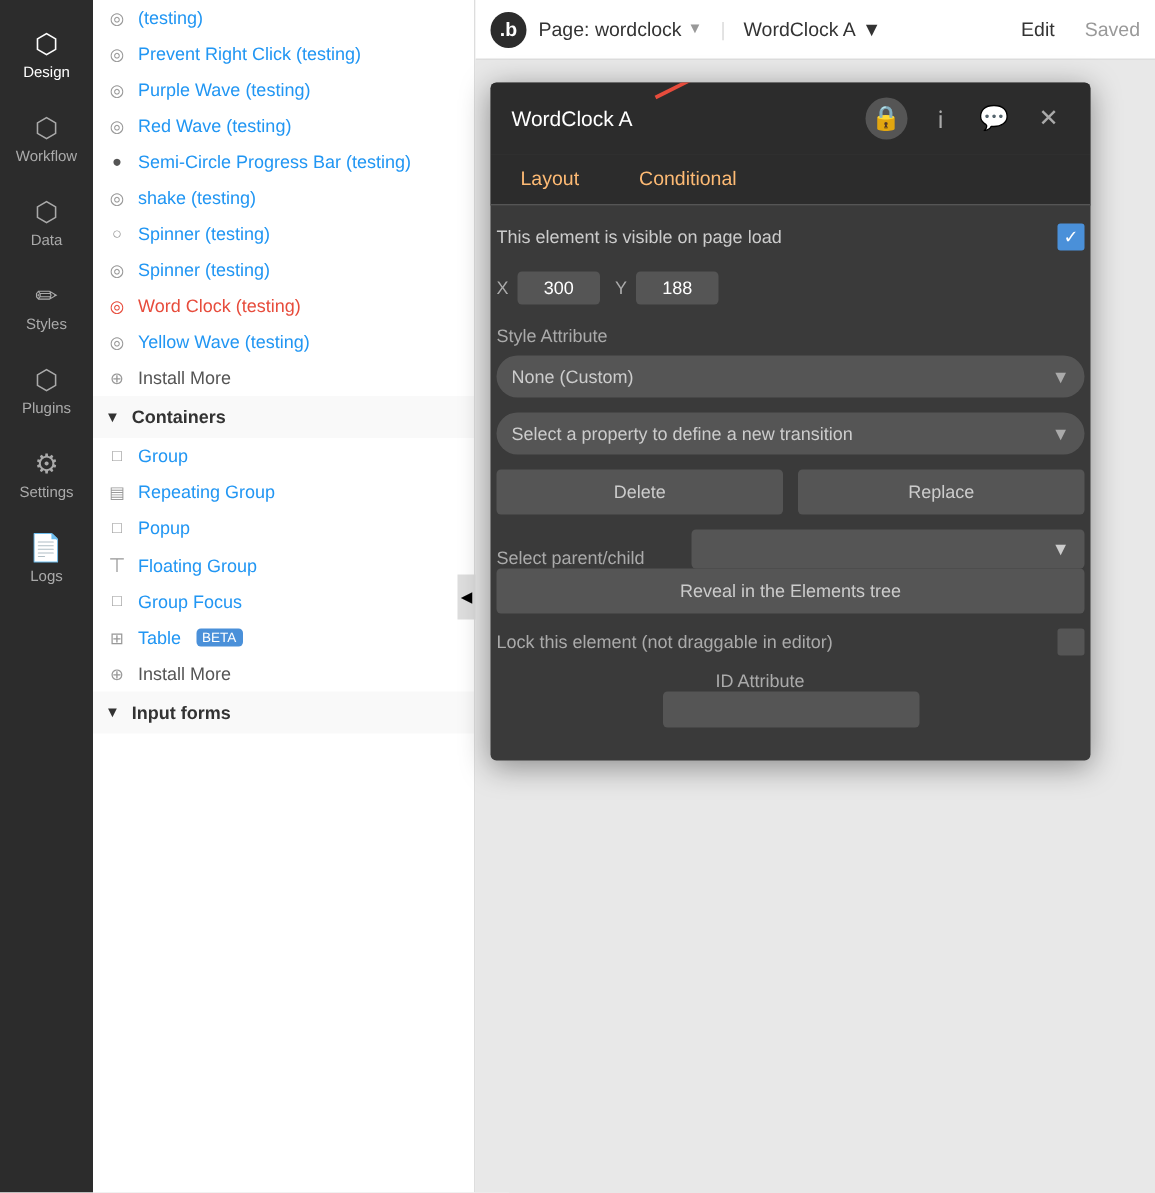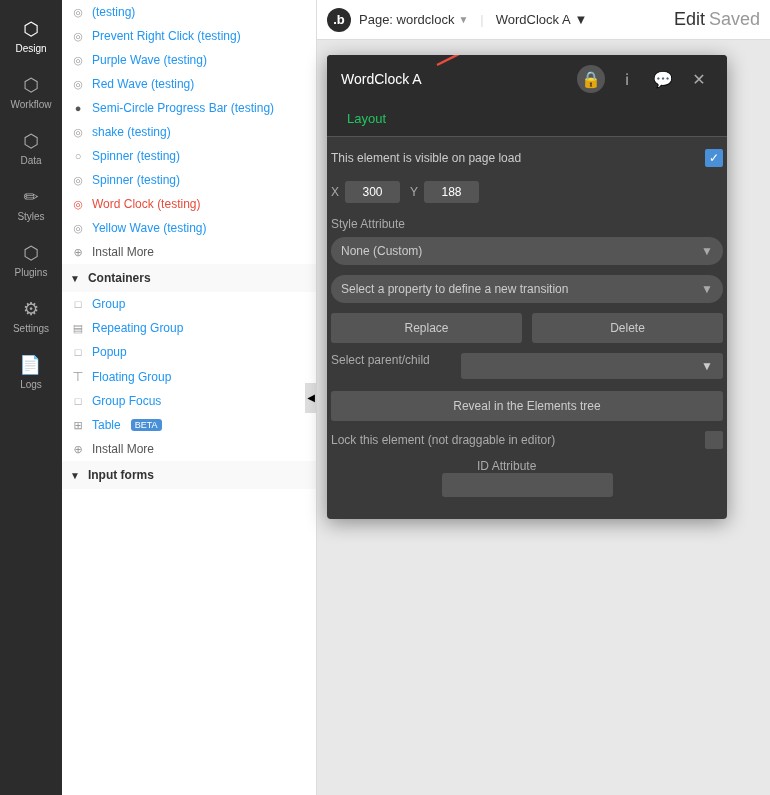--- a/index.html
+++ b/index.html
@@ -154,22 +154,22 @@
       display: flex;
       align-items: center;
       gap: 4px;
       font-size: 13px;
       color: #333;
       cursor: pointer;
     }
     .top-bar .edit-saved {
       margin-left: auto;
       display: flex;
-      gap: 4px;
-      font-size: 18px;
+      gap: 20px;
+      font-size: 13px;
     }
     .top-bar .edit-saved .edit { color: #333; font-weight: 500; }
     .top-bar .edit-saved .saved { color: #999; }
 
     
     .properties-panel {
       position: absolute;
       top: 55px;
       left: 10px;
       width: 400px;
@@ -212,21 +212,21 @@
       background: #555;
       border-radius: 50%;
     }
     .panel-tabs {
       display: flex;
       background: #2c2c2c;
       border-bottom: 1px solid #555;
     }
     .panel-tab {
       padding: 8px 20px;
-      color: #22c55e;
+      color: #fdba74;
       cursor: pointer;
       font-size: 13px;
       border-bottom: 2px solid transparent;
     }
     .panel-tab.active {
       color: #fff;
       border-bottom: 2px solid #fff;
     }
     .panel-body {
       padding: 12px 4px;
@@ -308,22 +308,22 @@
       border: none;
       color: #ccc;
       padding: 8px;
       border-radius: 3px;
       cursor: pointer;
       font-size: 12px;
       text-align: center;
     }
     .parent-child-row {
       display: flex;
-      align-items: flex-start;
-      margin-bottom: 12px;
+      align-items: flex-end;
+      margin-bottom: 0;
     }
     .parent-child-label {
       color: #aaa;
       font-size: 12px;
       width: 130px;
     }
     .parent-child-select {
       flex: 1;
       background: #555;
       border: none;
@@ -552,20 +552,23 @@
         <div class="panel-header-icon lock-icon-bg">🔒</div>
         <div class="panel-header-icon">ℹ</div>
         <div class="panel-header-icon">💬</div>
         <div class="panel-header-icon">✕</div>
       </div>
     </div>
 
     <div class="panel-tabs">
       <div class="panel-tab">
         <span>Layout</span>
+      </div>
+      <div class="panel-tab">
+        <span>Conditional</span>
       </div>
     </div>
 
     <div class="panel-body">
       
       <div class="visible-row">
         <span class="visible-label">This element is visible on page load</span>
         <div class="checkmark">✓</div>
       </div>
 
@@ -589,22 +592,22 @@
       </div>
 
       
       <div class="select-dropdown">
         <span>Select a property to define a new transition</span>
         <span class="caret">▼</span>
       </div>
 
       
       <div class="action-buttons">
+        <button class="action-btn">Delete</button>
         <button class="action-btn">Replace</button>
-        <button class="action-btn">Delete</button>
       </div>
 
       
       <div class="parent-child-row">
         <span class="parent-child-label">Select parent/child</span>
         <div class="parent-child-select">
           <span class="caret">▼</span>
         </div>
       </div>
 

